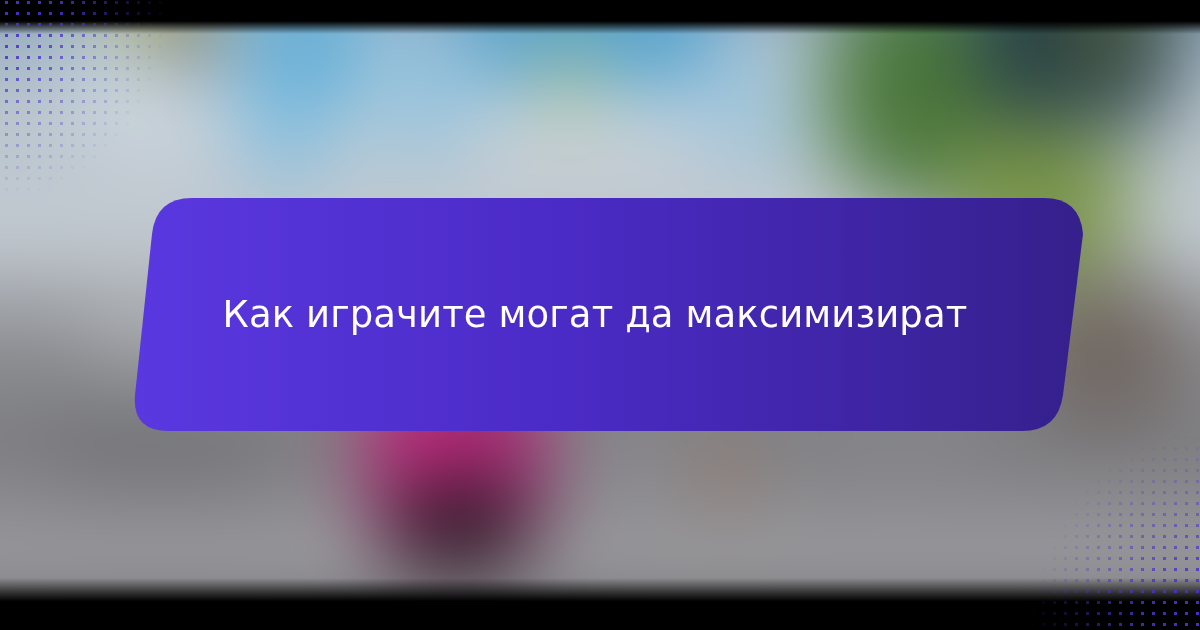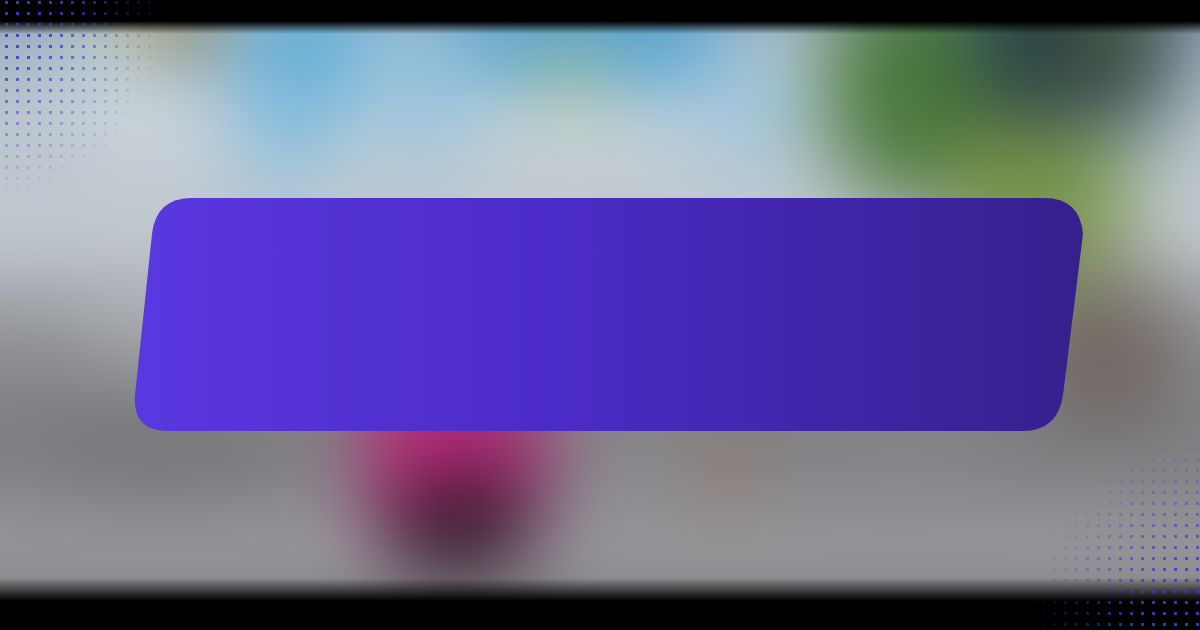--- a/index.html
+++ b/index.html
@@ -198,16 +198,17 @@
                Q 56,0 92,0
                L 944,0
                Q 980,0 983,36
                L 963,197
                Q 958,233 922,233
                L 68,233
                Q 32,233 35,197
                Z" fill="url(#cardGrad)"></path>
     </svg>
     <div class="title-text">
+      <span>Как играчите могат да максимизират</span>
     </div>
   </div>
 
 </div>
 
 </body></html>

